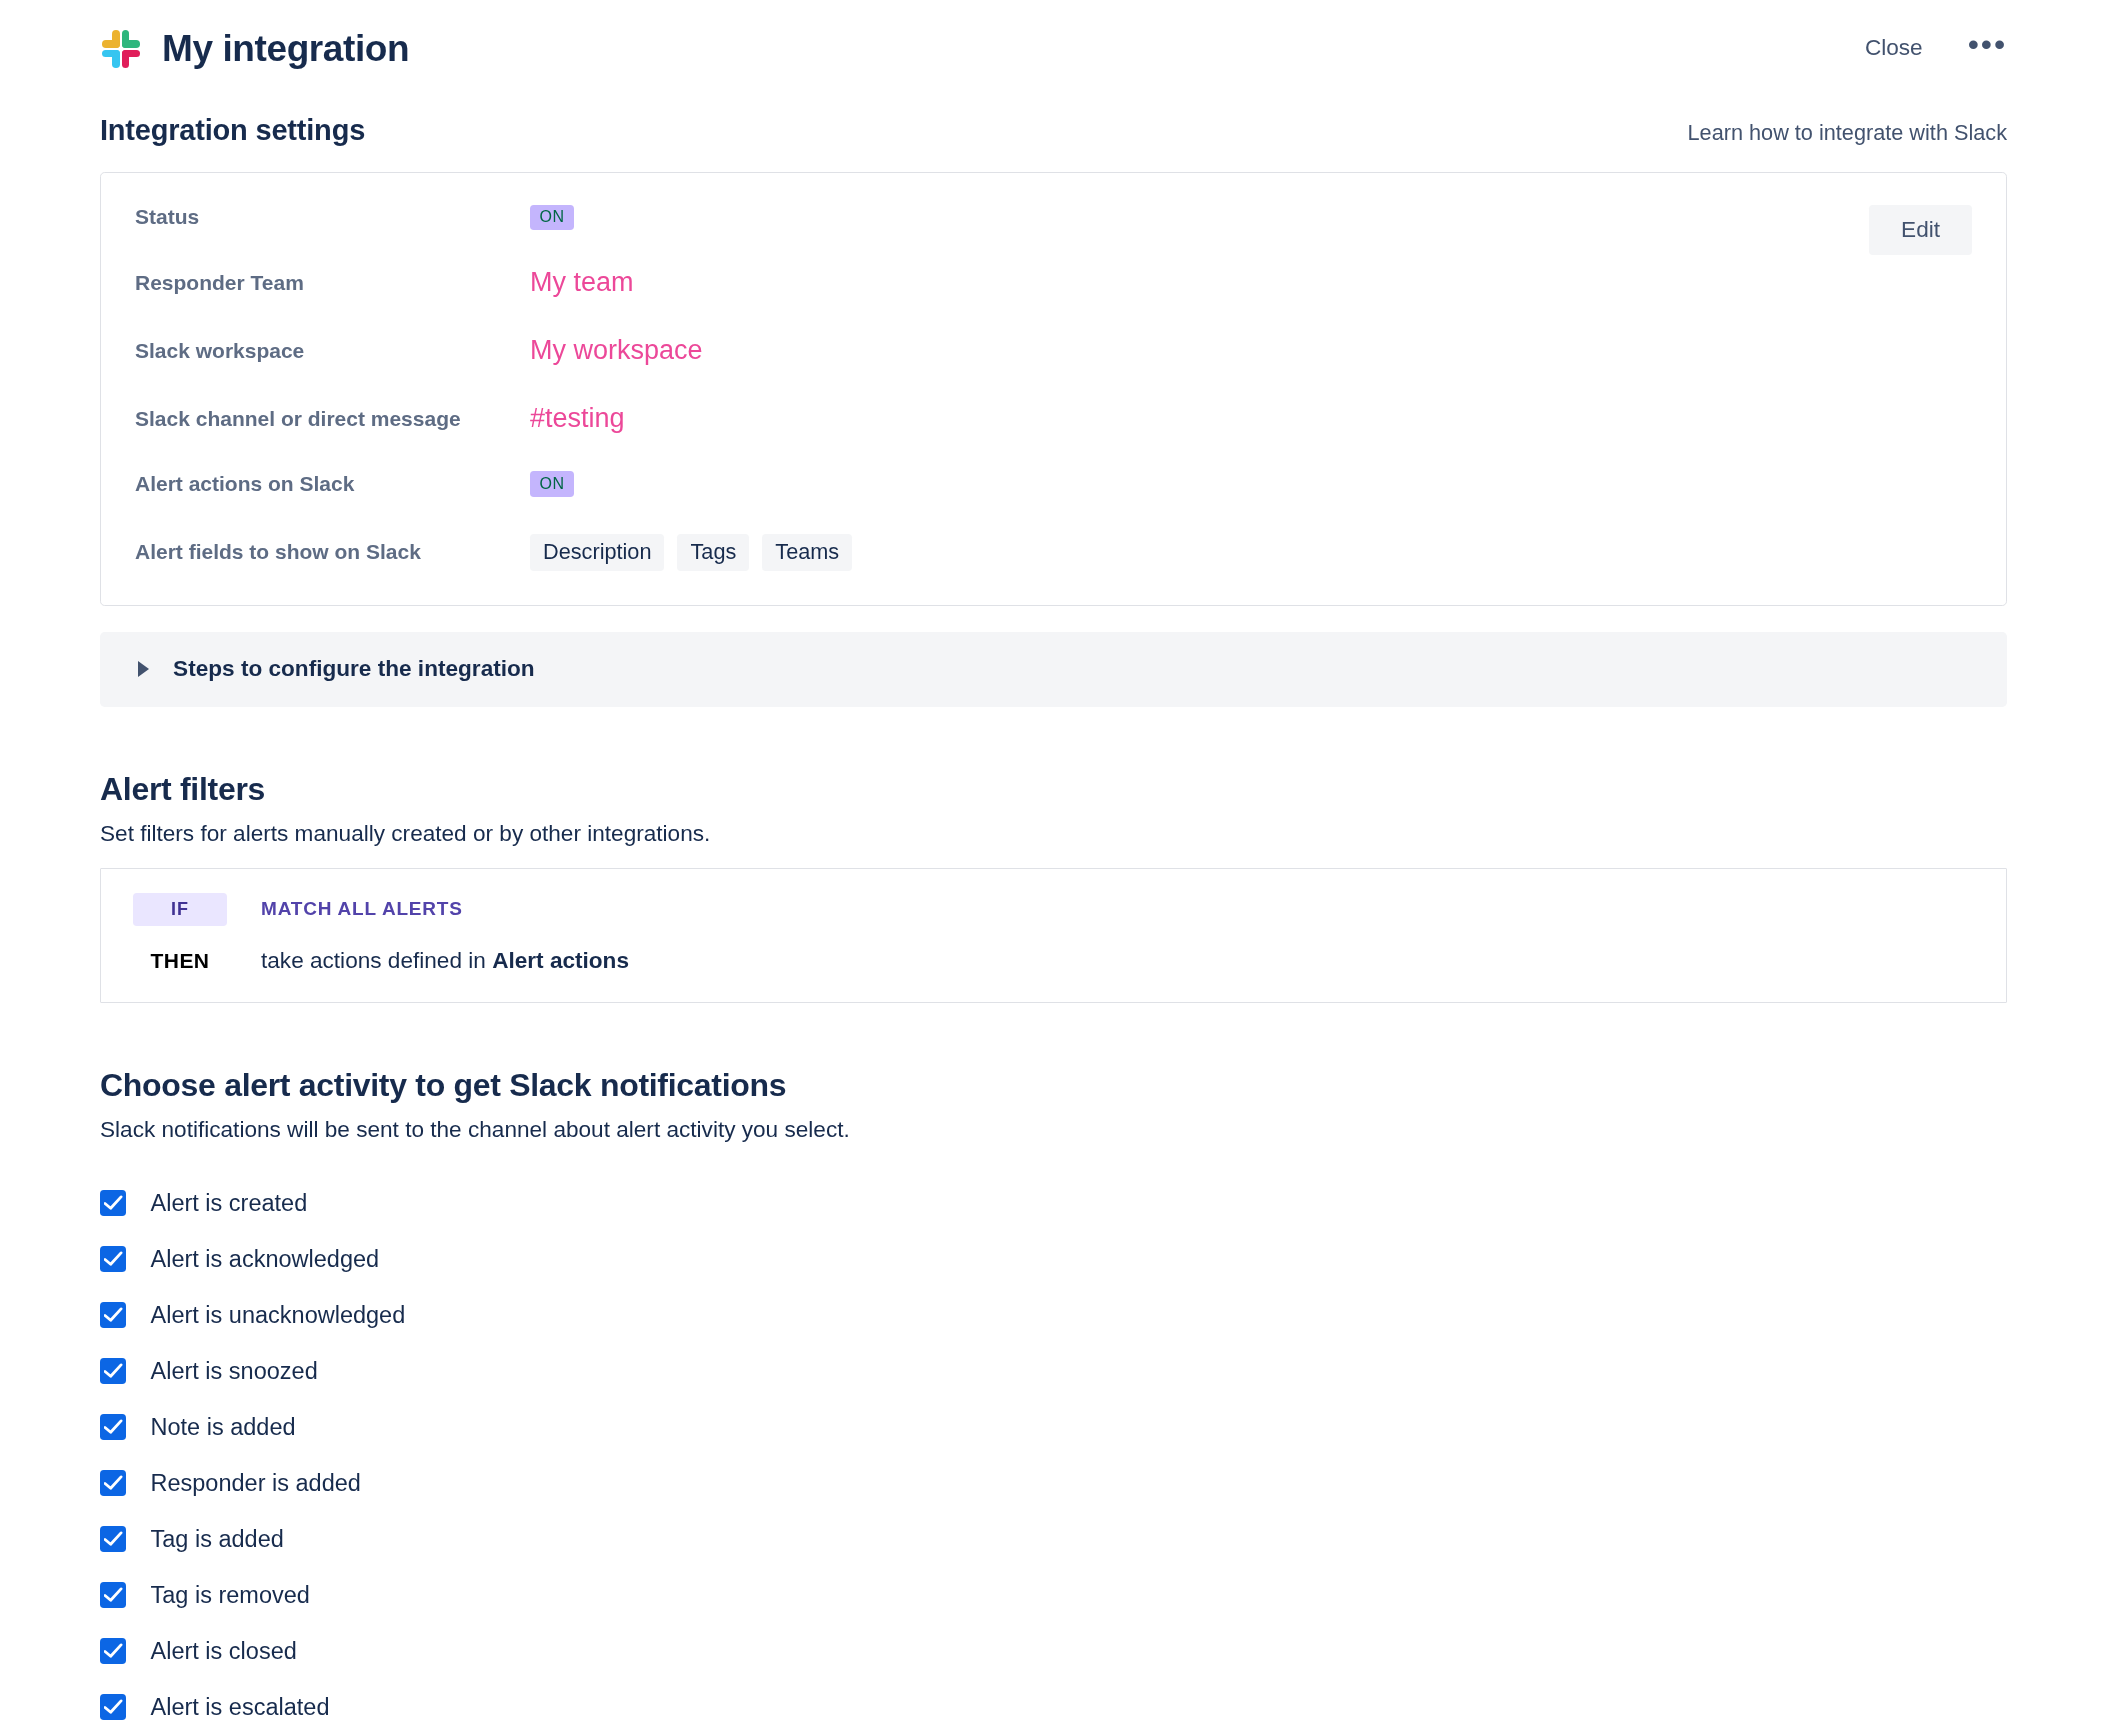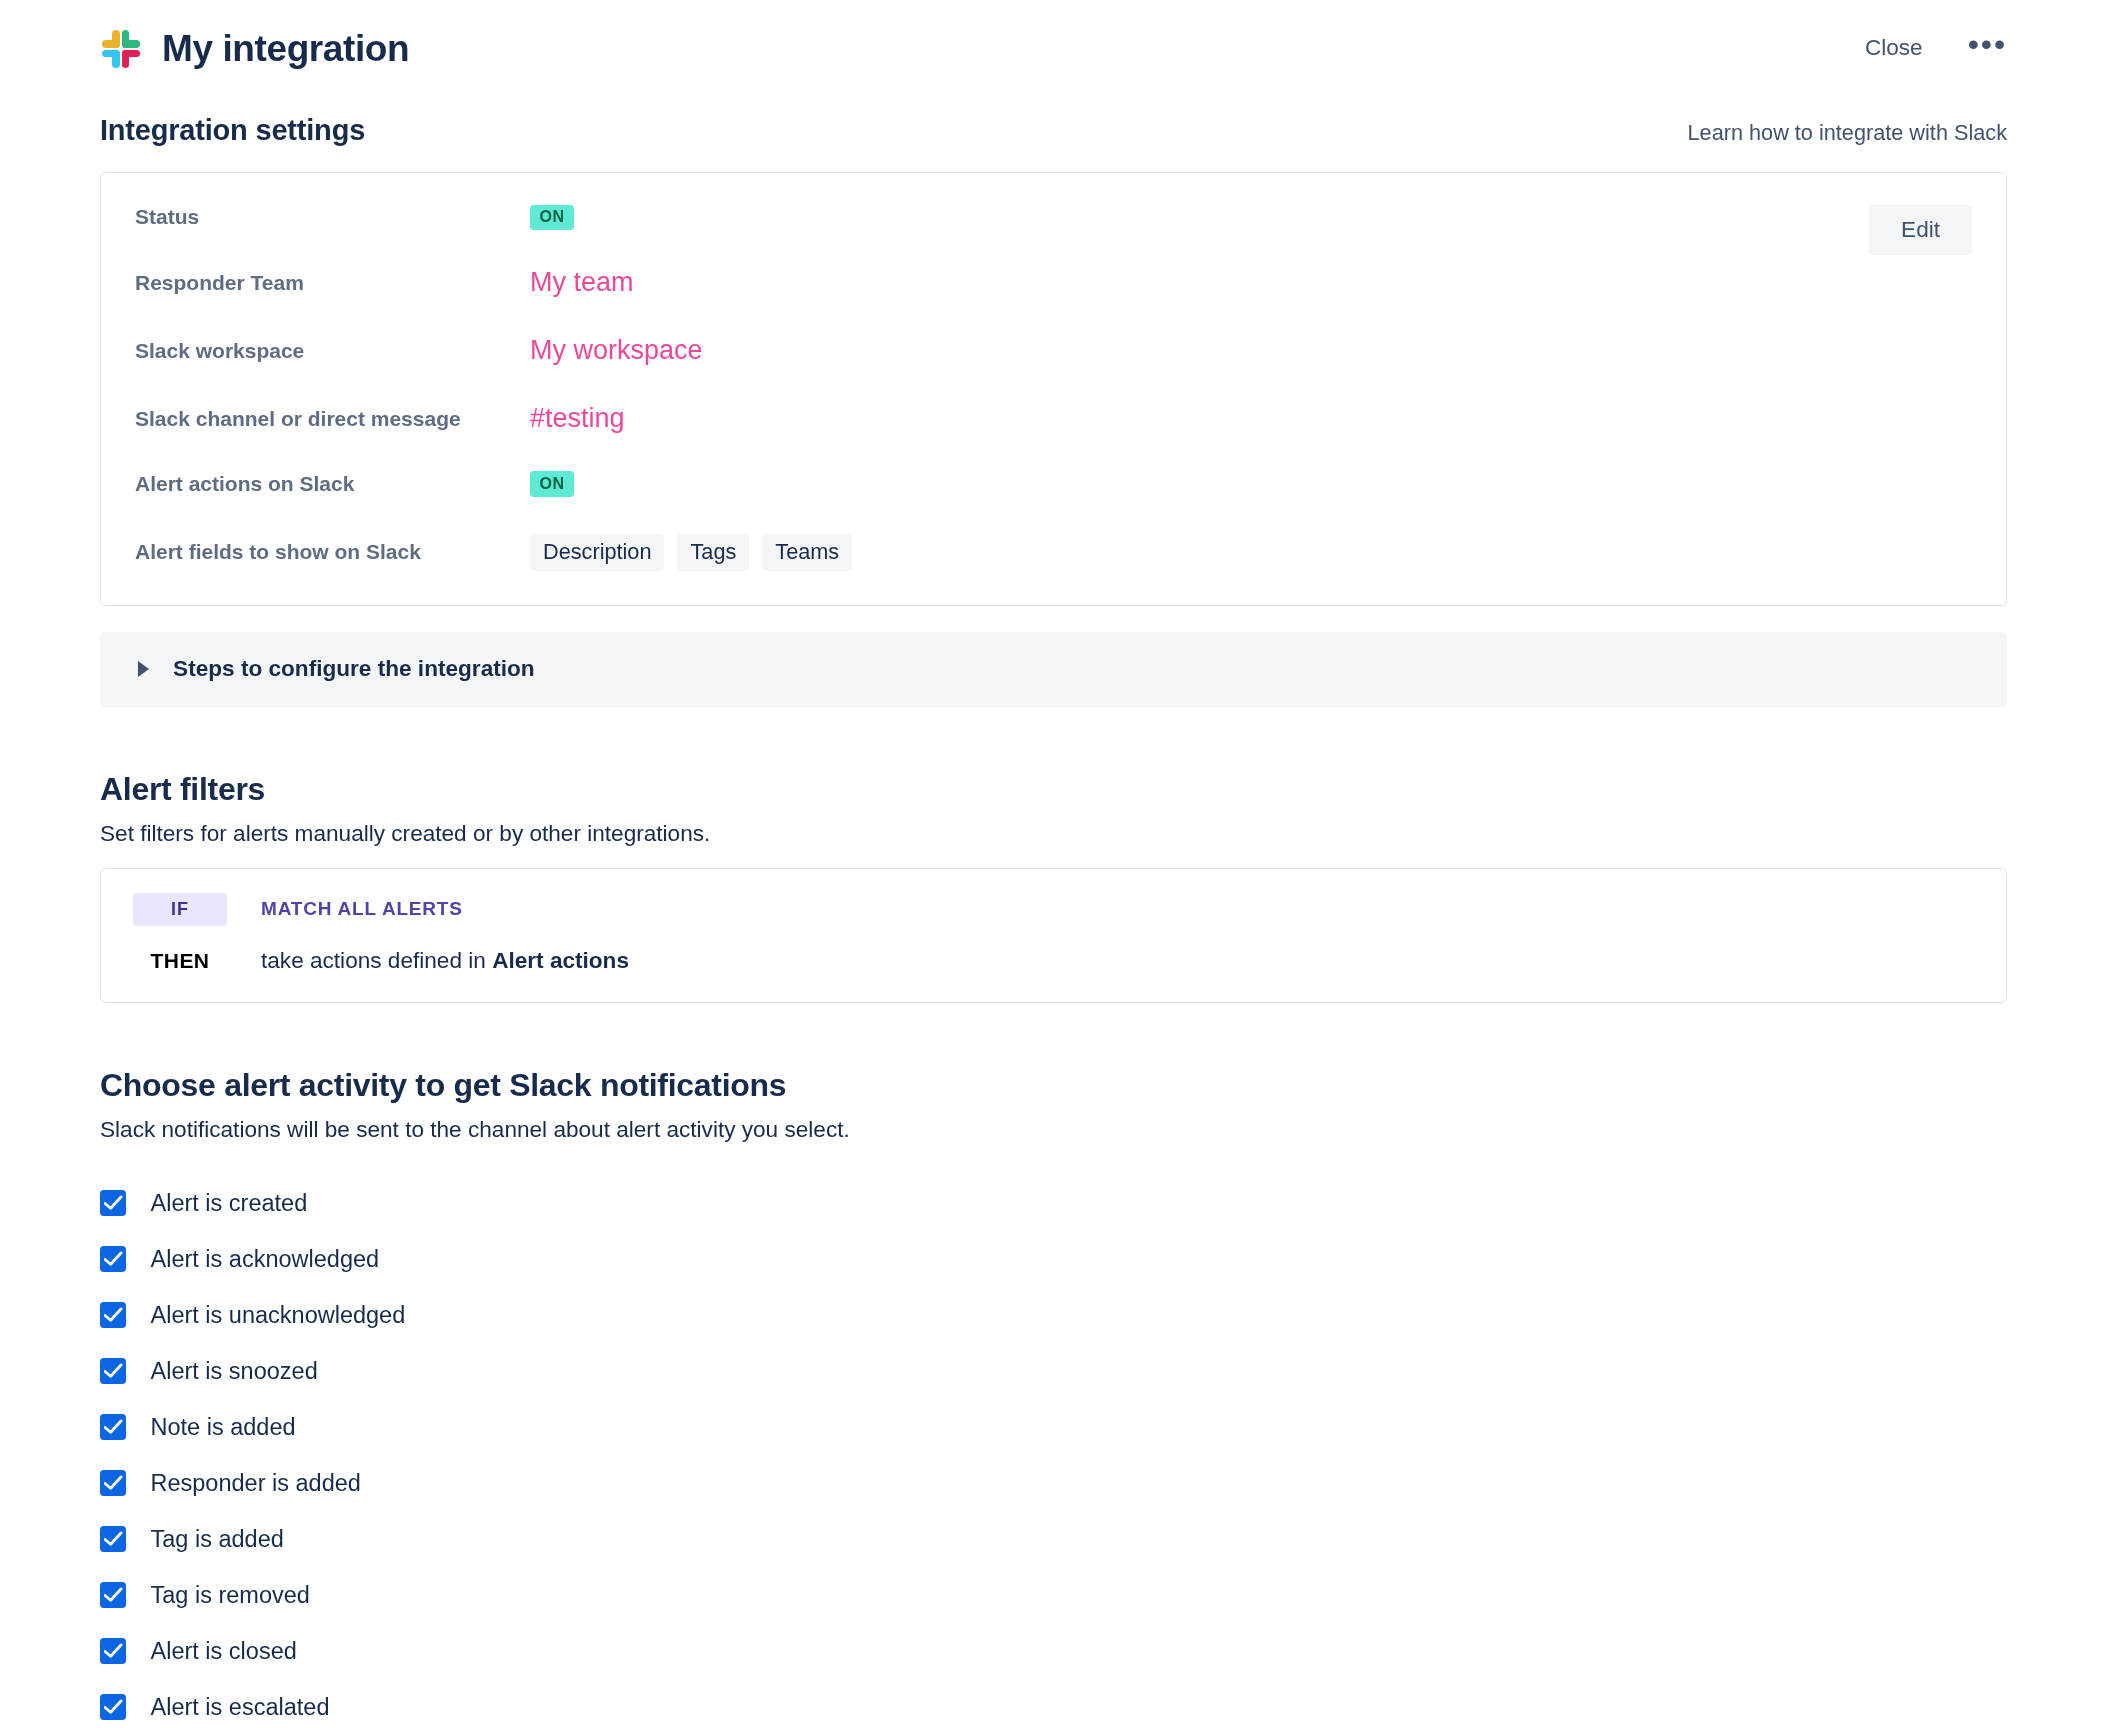--- a/index.html
+++ b/index.html
@@ -122,24 +122,24 @@
     font-size: 21px;
     font-weight: 700;
     color: #5E6C84;
   }
   .s-value {
     font-size: 27px;
     color: #ec4899;
   }
   .lozenge-on {
     display: inline-block;
-    background: #5eead4;
+    background: #c4b5fd;
     color: #006644;
     font-size: 16px;
-    font-weight: 700;
+    font-weight: 400;
     letter-spacing: 0.6px;
     padding: 3.8px 9.4px;
     border-radius: 3.8px;
   }
   .chips {
     display: flex;
     gap: 13px;
   }
   .chip {
     background: #F4F5F7;
@@ -194,21 +194,21 @@
     margin-top: 64px;
     letter-spacing: -0.3px;
   }
   .block-sub {
     font-size: 22.6px;
     color: #172B4D;
     margin-top: 13px;
   }
   .filter-card {
     border: 0.9px solid #DFE1E6;
-    border-radius: 6px;
+    border-radius: 1px;
     margin-top: 21px;
     padding: 24.5px 32px 28px 32px;
   }
   .filter-row {
     display: flex;
     align-items: center;
     gap: 34px;
   }
   .filter-row + .filter-row { margin-top: 22.6px; }
   .if-badge {

